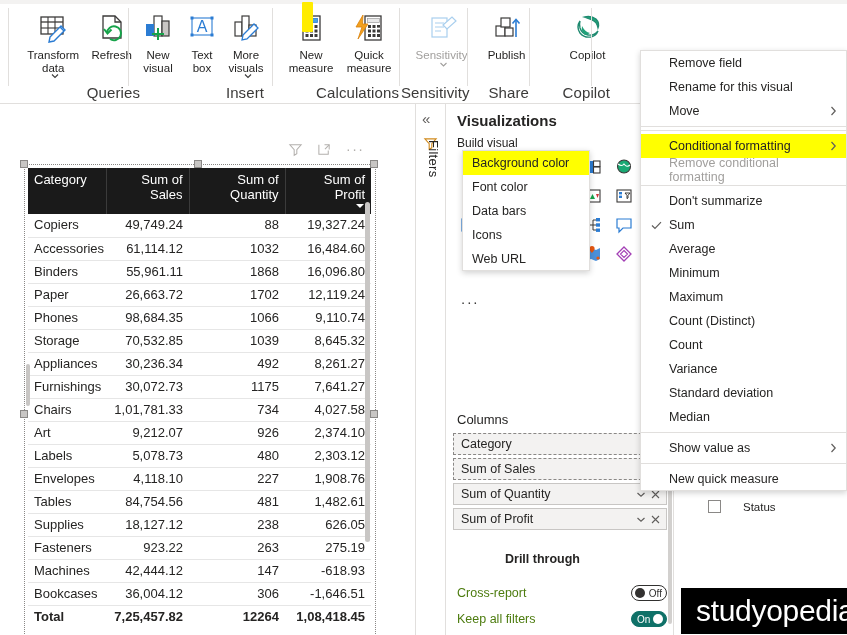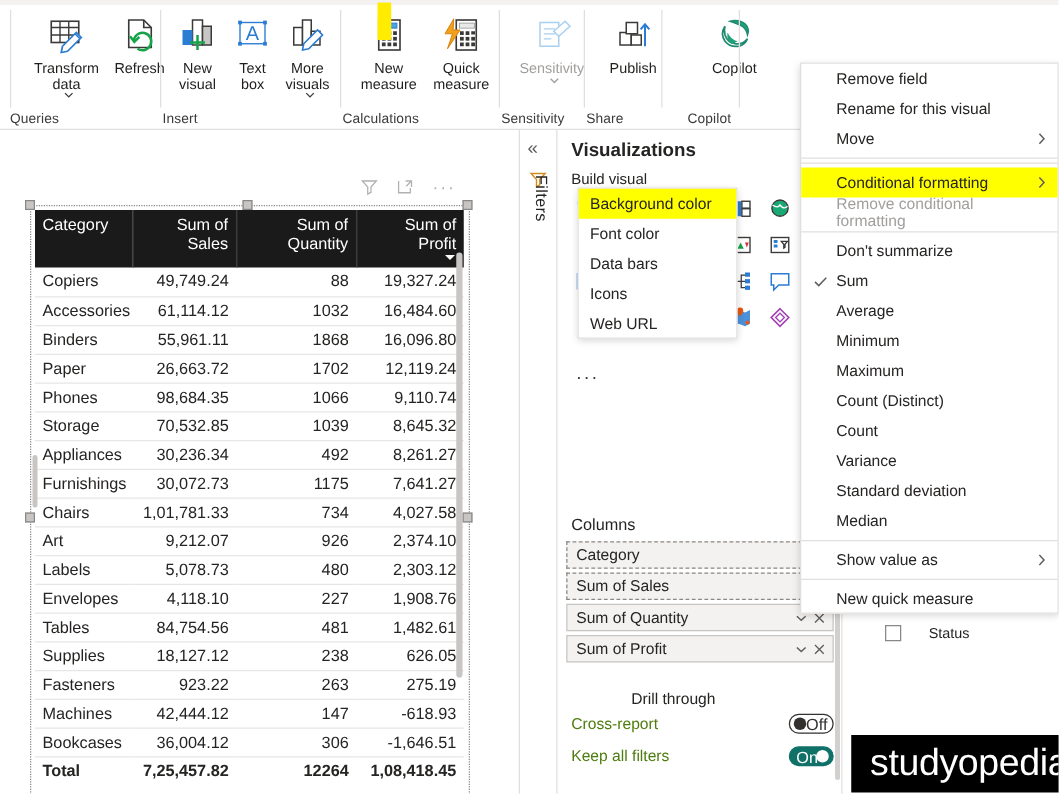--- a/index.html
+++ b/index.html
@@ -17,21 +17,21 @@
   
   #ribbon {
     position:absolute; left:0; top:0; width:847px; height:104px;
     background:#ffffff; border-bottom:1px solid #e1dfdd;
   }
   #ribbon-topline { position:absolute; left:0; top:0; width:847px; height:4px; background:#f3f2f1; }
   .rgroup { position:absolute; top:4px; height:99px; }
   .rgroup-items { display:flex; align-items:flex-start; height:80px;padding-left:15px; }
   .rgroup-label {
     position:absolute; bottom:2px; left:0; width:100%;
-    text-align:left; font-size:11px; color:#3b3a39; letter-spacing:.1px;
+    text-align:right; font-size:15px; color:#3b3a39; letter-spacing:.1px;
   }
   .rgroup-sep { position:absolute; top:8px; width:1px; height:78px; background:#e1dfdd; }
   .rbtn {
     width:auto; min-width:44px; padding:5px 5px 0;
     display:flex; flex-direction:column; align-items:center;
     cursor:pointer; position:relative;
   }
   .rbtn .ricon { height:38px; display:flex; align-items:center; justify-content:center; }
   .rbtn .rlabel {
     font-size:11.5px; line-height:12.5px; color:#201f1e; text-align:center; margin-top:2px;
@@ -120,33 +120,33 @@
     height:22px; margin-bottom:3px; border:1px solid #c8c6c4; background:#f3f2f1;
     display:flex; align-items:center; padding:0 4px 0 7px; font-size:12.5px; color:#252423;
     position:relative; cursor:pointer;
   }
   .field-well.dashed { border:1px dashed #8a8886; }
   .fw-name { flex:1; }
   .fw-ic { width:14px; display:flex; align-items:center; justify-content:center; color:#605e5c; }
   .fw-ic.hlw { background:#ffff00; }
 
   #drill-section { position:absolute; left:6px; top:448px; width:214px; }
-  .drill-title { font-size:12.5px; font-weight:normal; color:#252423; margin-bottom:0; margin-left:4px;padding-left:48px;}
+  .drill-title { font-size:12.5px; font-weight:bold; color:#252423; margin-bottom:14px; margin-left:4px;padding-left:48px;}
   .drill-row { display:flex; align-items:center; height:26px; margin-left:4px;}
   .drill-row .dr-label { flex:1; font-size:12.5px; color:#4d7c0f;}
   .toggle {
     width:36px; height:16px; border-radius:9px; position:relative; cursor:pointer; flex:0 0 auto;
     display:flex; align-items:center;
   }
   .toggle.off { background:#ffffff; border:1px solid #323130; }
   .toggle.on  { background:#0f7168; border:1px solid #0f7168; }
   .toggle .knob { position:absolute; width:10px; height:10px; border-radius:50%; }
   .toggle.off .knob { left:3px; background:#323130; }
   .toggle.on  .knob { right:3px; background:#ffffff; }
-  .toggle .ttext { position:absolute; font-size:13px; }
+  .toggle .ttext { position:absolute; font-size:10px; }
   .toggle.off .ttext { right:4px; color:#323130; }
   .toggle.on  .ttext { left:5px; color:#ffffff; }
 
   #viz-scrollbar { position:absolute; right:2px; top:60px; width:4px; height:460px; background:#d2d0ce; border-radius:2px; }
 
   
   #fields-pane {
     position:absolute; left:673px; top:104px; width:174px; height:531px;
     background:#ffffff; border-left:1px solid #e1dfdd;
   }

